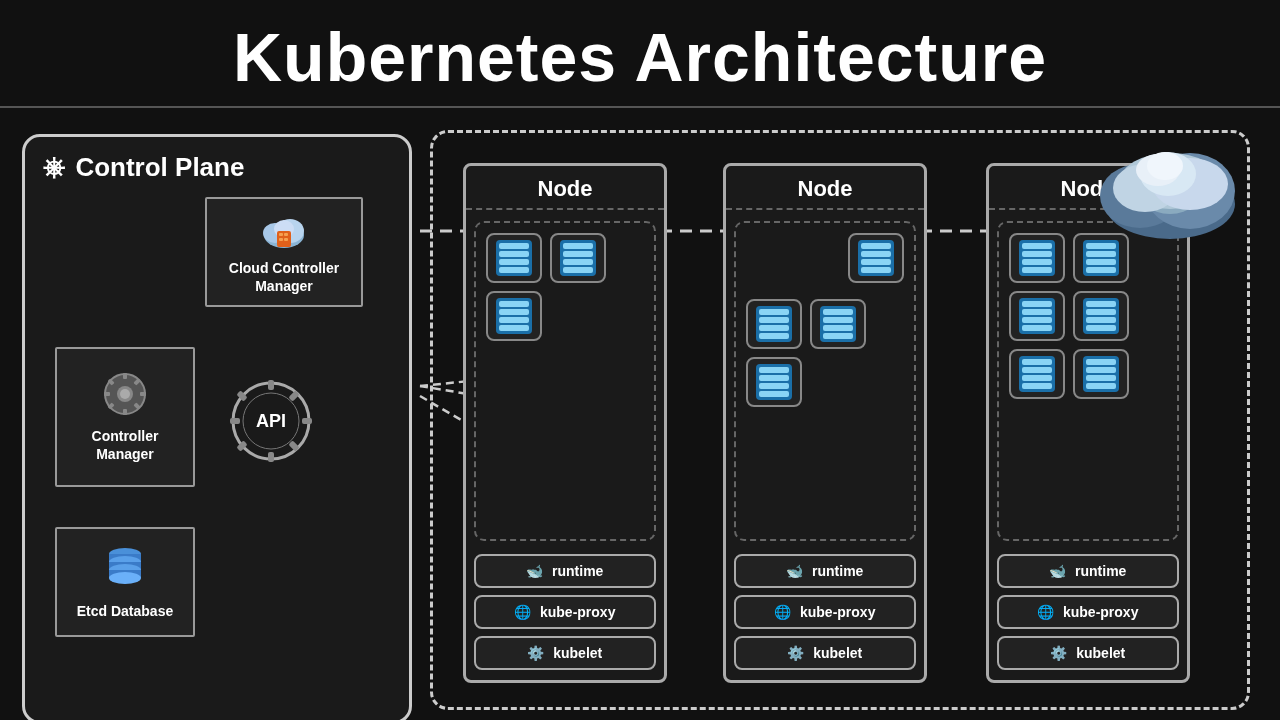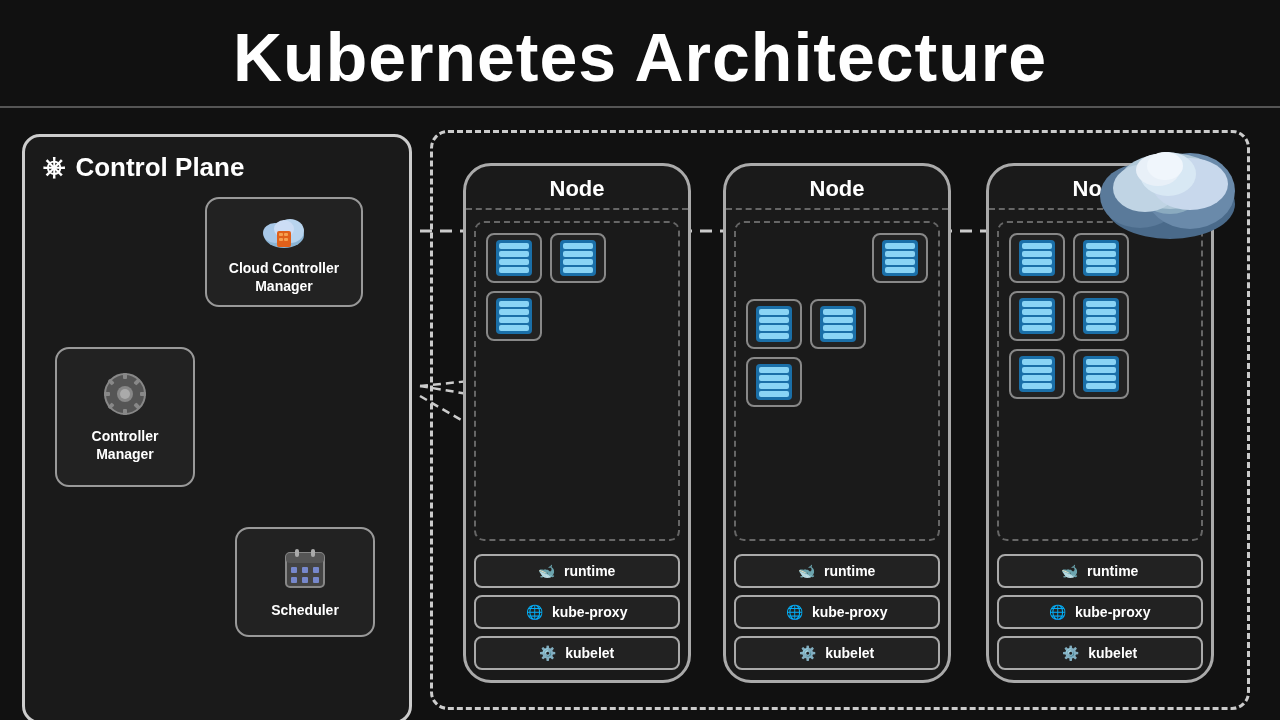--- a/index.html
+++ b/index.html
@@ -54,21 +54,21 @@
       gap: 10px;
     }
     .helm-icon {
       font-size: 28px;
     }
 
     
     .cp-component {
       position: absolute;
       border: 2.5px solid #999;
-      border-radius: 14px;
+      border-radius: 2px;
       background: #222;
       display: flex;
       flex-direction: column;
       align-items: center;
       justify-content: center;
       gap: 6px;
       padding: 10px 8px;
     }
     .cp-component .label {
       font-size: 14px;
@@ -117,24 +117,24 @@
       width: 820px;
       height: 580px;
       border: 3px dashed #ccc;
       border-radius: 18px;
     }
 
     
     .node-box {
       position: absolute;
       top: 30px;
-      width: 228px;
+      width: 204px;
       height: 520px;
       border: 3px solid #aaa;
-      border-radius: 28px;
+      border-radius: 8px;
       background: #1a1a1a;
     }
     .node-box:nth-child(1) { left: 30px; }
     .node-box:nth-child(2) { left: 290px; }
     .node-box:nth-child(3) { left: 553px; }
 
     .node-title {
       text-align: center;
       font-size: 22px;
       font-weight: 700;
@@ -306,41 +306,54 @@
           <rect x="33" y="8" width="4" height="6" rx="1" fill="#888" transform="rotate(45 35 11)"></rect>
           <rect x="7" y="32" width="4" height="6" rx="1" fill="#888" transform="rotate(45 9 35)"></rect>
           <rect x="33" y="32" width="4" height="6" rx="1" fill="#888" transform="rotate(-45 35 35)"></rect>
 
           <circle cx="23" cy="23" r="5" fill="#aaa"></circle>
         </svg>
       </div>
       <div class="label">Controller<br>Manager</div>
     </div>
 
-
-    <div class="cp-component scheduler">
+    <div class="cp-component etcd">
       <div>
-        <svg width="46" height="46" viewBox="0 0 46 46" xmlns="http://www.w3.org/2000/svg">
-          <rect x="4" y="8" width="38" height="34" rx="4" fill="#444" stroke="#888" stroke-width="2"></rect>
-          <rect x="4" y="8" width="38" height="10" rx="4" fill="#555"></rect>
-
-          <rect x="9" y="22" width="6" height="6" rx="1" fill="#78c"></rect>
-          <rect x="20" y="22" width="6" height="6" rx="1" fill="#78c"></rect>
-          <rect x="31" y="22" width="6" height="6" rx="1" fill="#78c"></rect>
-          <rect x="9" y="32" width="6" height="6" rx="1" fill="#78c"></rect>
-          <rect x="20" y="32" width="6" height="6" rx="1" fill="#78c"></rect>
-          <rect x="31" y="32" width="6" height="6" rx="1" fill="#78c"></rect>
-
-          <rect x="13" y="4" width="4" height="8" rx="2" fill="#aaa"></rect>
-          <rect x="29" y="4" width="4" height="8" rx="2" fill="#aaa"></rect>
+        <svg width="48" height="48" viewBox="0 0 48 48" xmlns="http://www.w3.org/2000/svg">
+
+          <ellipse cx="24" cy="10" rx="16" ry="6" fill="#4a90d9"></ellipse>
+          <rect x="8" y="10" width="32" height="8" fill="#3a7bc8"></rect>
+          <ellipse cx="24" cy="18" rx="16" ry="6" fill="#5aa0e9"></ellipse>
+          <rect x="8" y="18" width="32" height="8" fill="#3a7bc8"></rect>
+          <ellipse cx="24" cy="26" rx="16" ry="6" fill="#5aa0e9"></ellipse>
+          <rect x="8" y="26" width="32" height="8" fill="#3a7bc8"></rect>
+          <ellipse cx="24" cy="34" rx="16" ry="6" fill="#6ab0f9"></ellipse>
         </svg>
       </div>
-      <div class="label">Scheduler</div>
-    </div>
-
+      <div class="label">Etcd Database</div>
+    </div>
+
+
+    <div style="position:absolute; top:242px; left:204px; z-index:3;">
+      <svg width="84" height="84" viewBox="0 0 84 84" xmlns="http://www.w3.org/2000/svg">
+
+        <circle cx="42" cy="42" r="38" fill="#1a1a1a" stroke="#aaa" stroke-width="3"></circle>
+
+        <rect x="39" y="1" width="6" height="10" rx="2" fill="#888"></rect>
+        <rect x="39" y="73" width="6" height="10" rx="2" fill="#888"></rect>
+        <rect x="1" y="39" width="10" height="6" rx="2" fill="#888"></rect>
+        <rect x="73" y="39" width="10" height="6" rx="2" fill="#888"></rect>
+        <rect x="10" y="12" width="6" height="10" rx="2" fill="#888" transform="rotate(-45 13 17)"></rect>
+        <rect x="62" y="12" width="6" height="10" rx="2" fill="#888" transform="rotate(45 65 17)"></rect>
+        <rect x="10" y="62" width="6" height="10" rx="2" fill="#888" transform="rotate(45 13 67)"></rect>
+        <rect x="62" y="62" width="6" height="10" rx="2" fill="#888" transform="rotate(-45 65 67)"></rect>
+        <circle cx="42" cy="42" r="28" fill="#1a1a1a" stroke="#777" stroke-width="1"></circle>
+        <text x="42" y="48" text-anchor="middle" font-size="18" font-weight="800" fill="white">API</text>
+      </svg>
+    </div>
   </div>
 
   <div class="nodes-outer">
 
     <div class="node-box" style="left:30px;">
       <div class="node-title">Node</div>
       <div class="pod-grid">
 
         <div class="pod" style="margin-top:auto; align-self:flex-end;">
           <div class="pod-icon">

